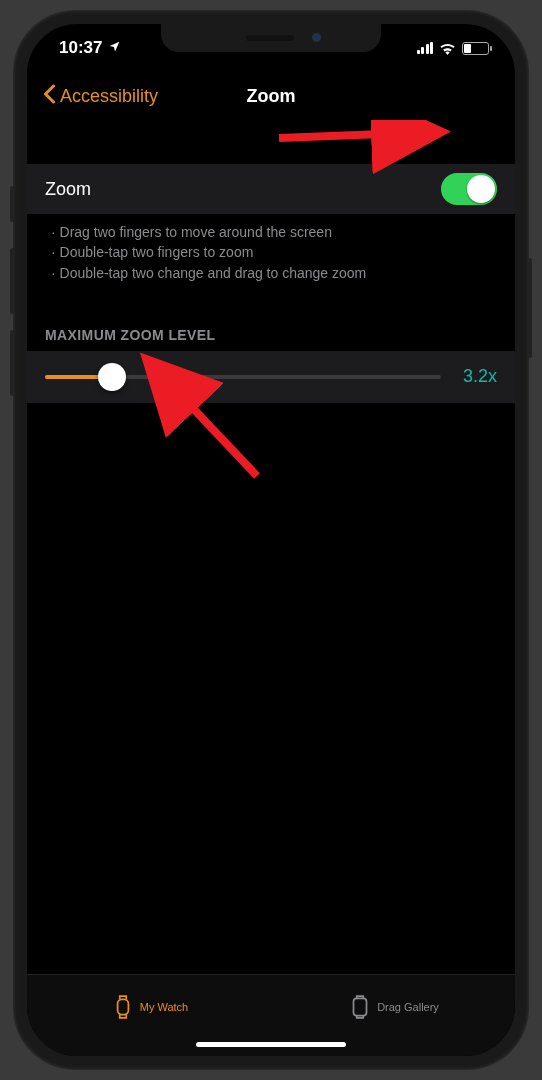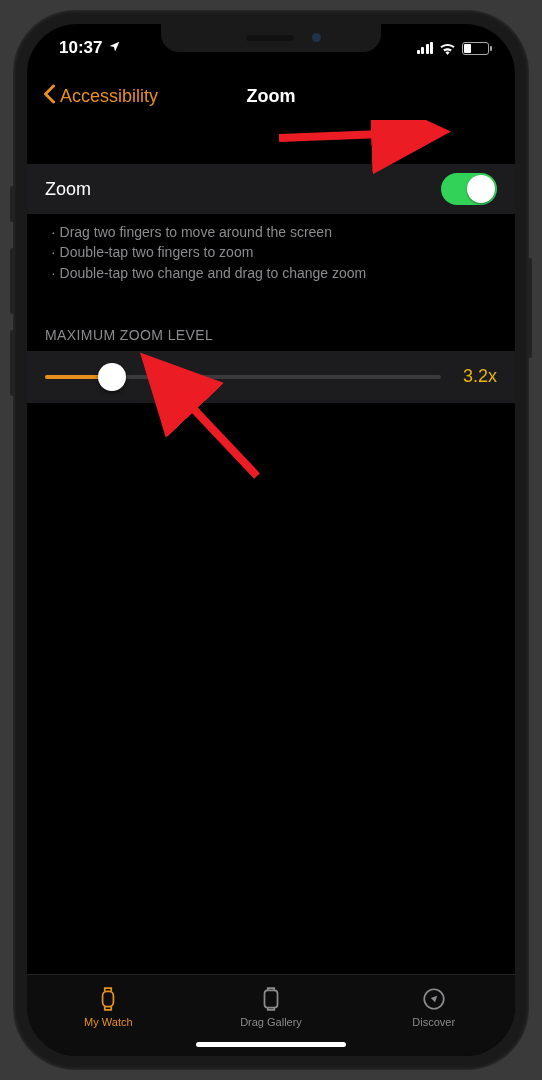--- a/index.html
+++ b/index.html
@@ -122,21 +122,21 @@
   }
   .help {
     padding: 8px 18px 0 18px;
     color:#8b8b8f; font-size:14px; line-height:1.45;
   }
   .help ul { padding-left: 6px; list-style:none;}
   .help ul li::before { content:"·  "; }
 
   .section-label {
     padding: 44px 0 8px 18px;
-    color:#8b8b8f; font-size:14px; letter-spacing:0.4px;
+    color:#8b8b8f; font-size:14px; letter-spacing:0.4px;font-weight:bold;
   }
   .slider-row {
     background:#1c1c1e;
     height:52px;
     display:flex; align-items:center;
     padding:0 18px;
     gap:14px;
   }
   .slider {
     flex:1; position:relative; height:28px;
@@ -148,30 +148,30 @@
   .track-fill {
     position:absolute; left:0; top:50%; transform:translateY(-50%);
     height:4px; background:#e8901e; border-radius:2px;
     width:17%;
   }
   .thumb {
     position:absolute; top:50%; left:17%; transform:translate(-50%,-50%);
     width:28px; height:28px; border-radius:50%; background:#fff;
     box-shadow:0 2px 4px rgba(0,0,0,0.5);
   }
-  .slider-value { color:#eab308; font-size:18px; min-width:42px; text-align:right;}
+  .slider-value { color:#14b8a6; font-size:18px; min-width:42px; text-align:right;}
 
   .tab-bar {
     height:82px;
     border-top:1px solid #232325;
     background:#0d0d0d;
     display:flex;
     padding-bottom:18px;
   }
-  .tab { flex:1; display:flex; flex-direction:column; align-items:center; justify-content:center; gap:4px; font-size:11px;}
+  .tab { flex:1; display:flex; flex-direction:row; align-items:center; justify-content:center; gap:4px; font-size:11px;}
   .tab svg { display:block; }
   .tab .lbl { color:#8b8b8f;}
   .tab.active .lbl { color:#e8901e;}
   .home-indicator {
     position:absolute; bottom:9px; left:50%; transform:translateX(-50%);
     width:150px; height:5px; border-radius:3px; background:#fff;
   }
 
   
   .arrow {
@@ -293,26 +293,17 @@
       </div>
       <div class="tab">
         <span>
           <svg width="26" height="26" viewBox="0 0 24 24" fill="none" stroke="#8b8b8f" stroke-width="1.6">
               <rect x="6" y="4" width="12" height="16" rx="3"></rect>
               <path d="M9 4V2h6v2M9 20v2h6v-2"></path>
             </svg>
         </span>
         <span class="lbl">Drag Gallery</span>
       </div>
-      <div class="tab">
-        <span>
-          <svg width="26" height="26" viewBox="0 0 24 24" fill="none" stroke="#8b8b8f" stroke-width="1.6">
-              <circle cx="12" cy="12" r="9"></circle>
-              <path d="M15 9l-2 6-4-4 6-2z" fill="#8b8b8f" stroke="none"></path>
-            </svg>
-        </span>
-        <span class="lbl">Discover</span>
-      </div>
     </div>
 
     <div class="home-indicator"></div>
   </div>
 </div>
 
 </body></html>

